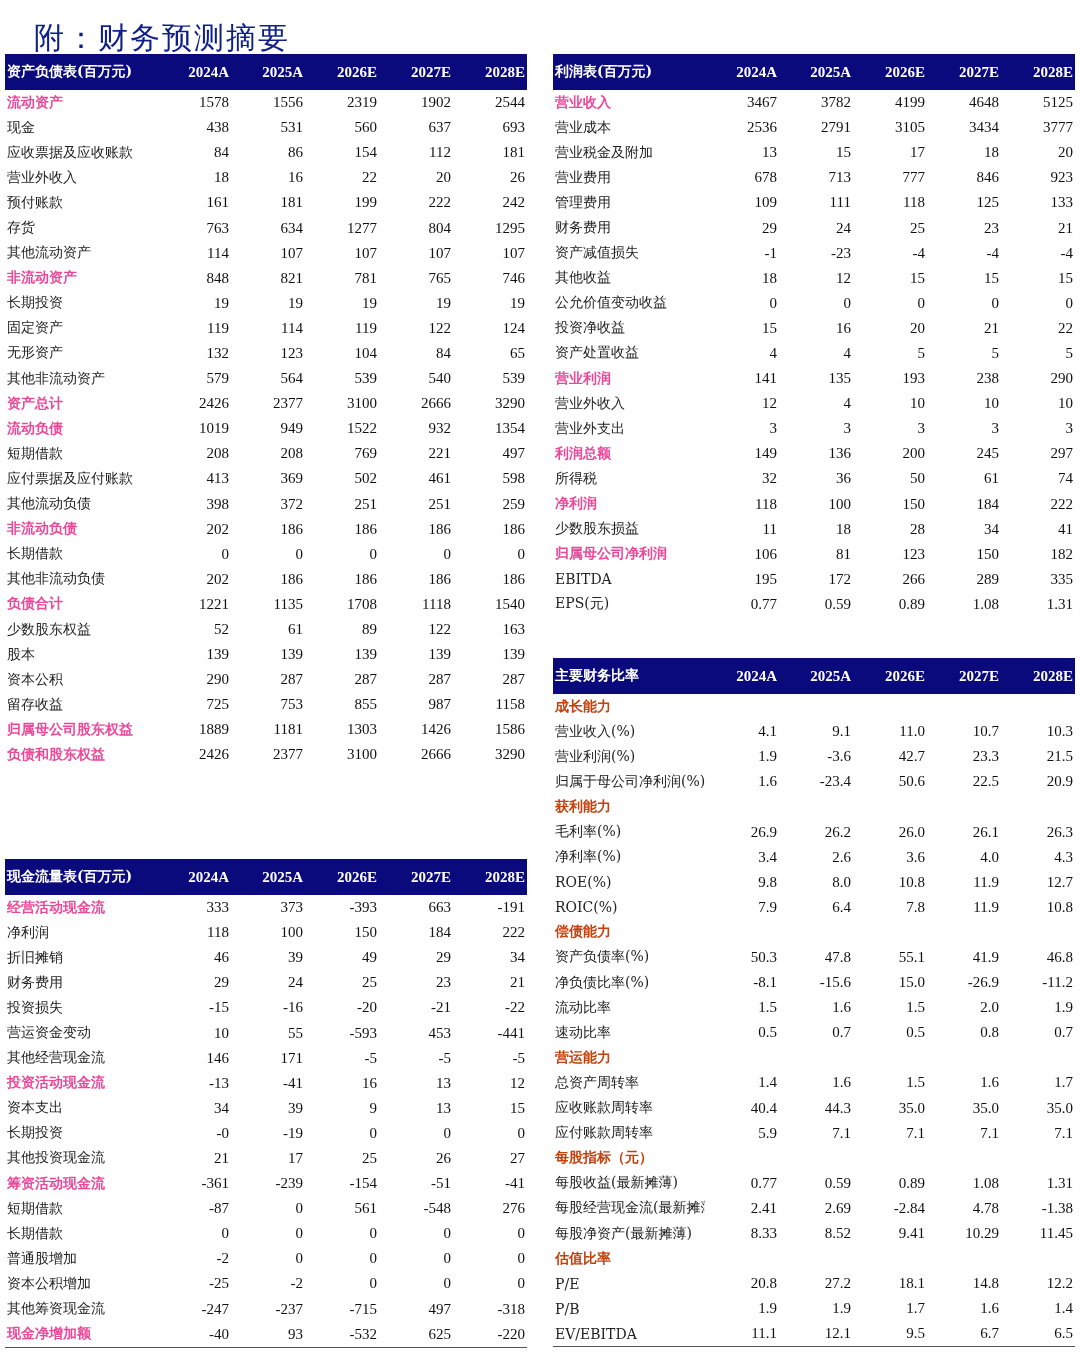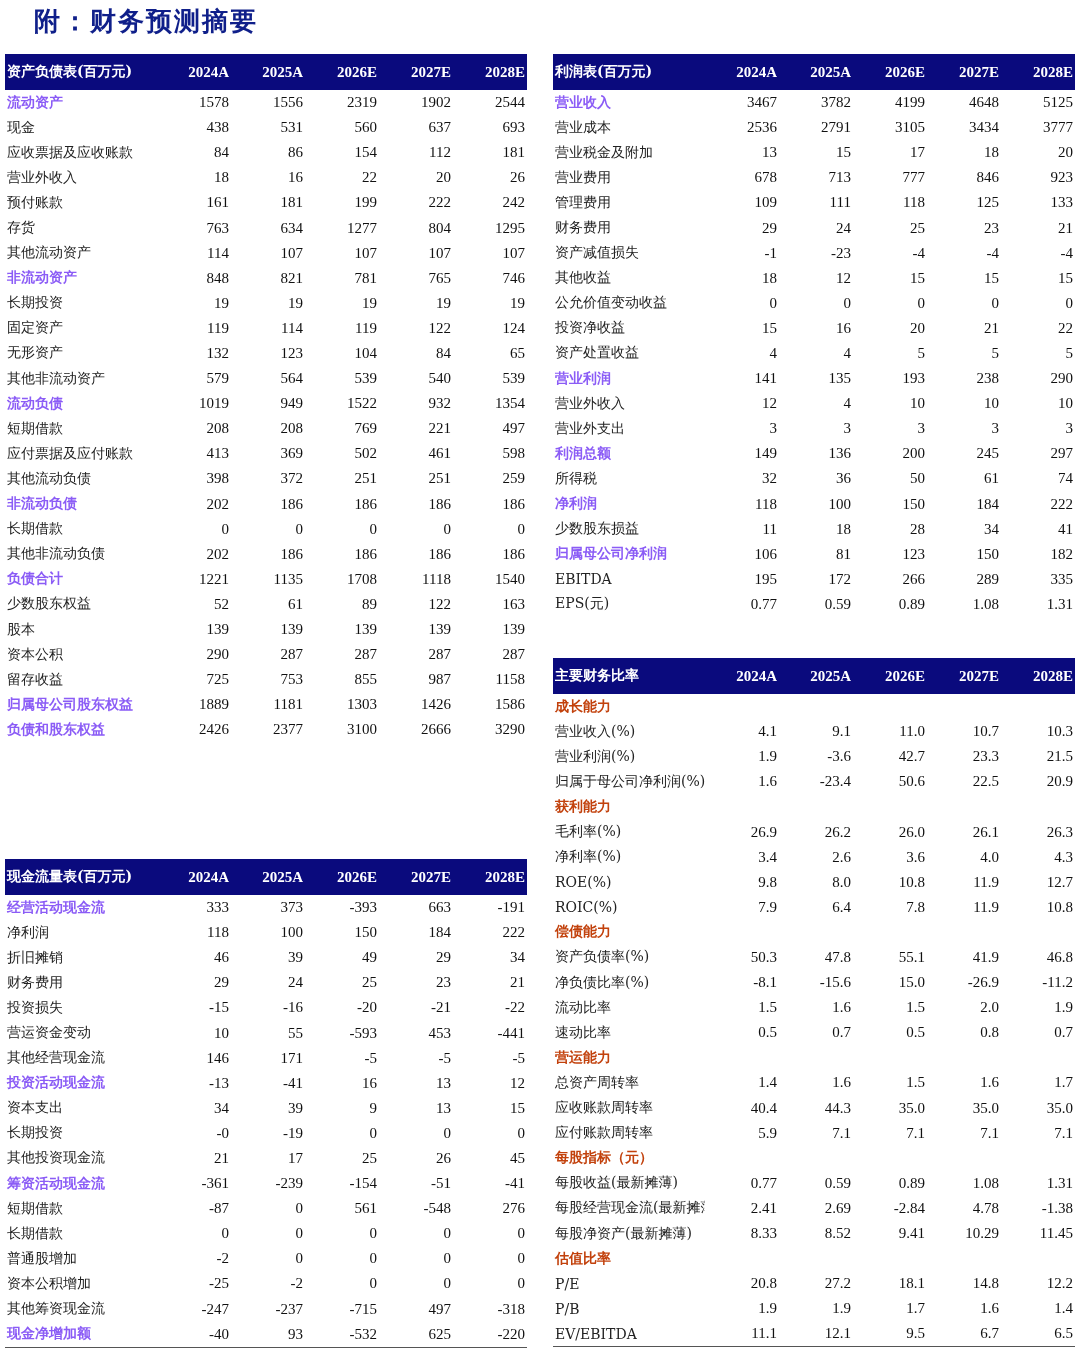--- a/index.html
+++ b/index.html
@@ -1,27 +1,27 @@
 <!DOCTYPE html>
 <html><head>
 <meta charset="utf-8">
 <style>
   html, body { margin:0; padding:0; background:#ffffff; }
   body { width:1080px; height:1364px; position:relative; overflow:hidden;
          font-family:"Liberation Serif","DejaVu Serif",serif; color:#111; }
-  .title { position:absolute; left:34px; top:4px; font-size:26px; font-weight:bold;
+  .title { position:absolute; left:34px; top:18px; font-size:30px; font-weight:normal;
            color:#0f1f8a; letter-spacing:2px; font-family:"DejaVu Serif",serif; }
   .tbl { position:absolute; border-collapse:collapse; table-layout:fixed; }
   .tbl th, .tbl td { padding:0; height:25.1px; font-size:15px; white-space:nowrap; overflow:hidden; }
   .tbl thead th { background:#0a0a7d; color:#fff; font-weight:bold; height:36px; font-size:15px; }
   .tbl thead th.lbl { text-align:left; padding-left:2px; font-family:"DejaVu Serif",serif; font-size:14px; }
   .tbl thead th.yr { text-align:right; padding-right:2px; }
   .tbl td.lbl { text-align:left; padding-left:2px; font-family:"DejaVu Serif",serif; font-size:14px; color:#222; }
   .tbl td.num { text-align:right; padding-right:2px; }
-  .tbl tr.bold td.lbl { font-weight:bold; color:#8b5cf6; }
+  .tbl tr.bold td.lbl { font-weight:bold; color:#ec4899; }
   .tbl tr.section td.lbl { font-weight:bold; color:#c2410c; }
   .tbl tbody tr:last-child td { border-bottom:1.5px solid #555; }
   .tbl.nobottom tbody tr:last-child td { border-bottom:none;margin-top:34px; }
   .source { position:absolute; left:6px; top:1340px; font-size:15px; color:#333; font-family:Liberation Sans, sans-serif;margin-top:44px; }
 </style>
 </head>
 <body>
 
 <div class="title">附：财务预测摘要</div>
 
@@ -135,20 +135,28 @@
       </tr>
       <tr>
         <td class="lbl">其他非流动资产</td>
         <td class="num">579</td>
         <td class="num">564</td>
         <td class="num">539</td>
         <td class="num">540</td>
         <td class="num">539</td>
       </tr>
       <tr class="bold">
+        <td class="lbl">资产总计</td>
+        <td class="num">2426</td>
+        <td class="num">2377</td>
+        <td class="num">3100</td>
+        <td class="num">2666</td>
+        <td class="num">3290</td>
+      </tr>
+      <tr class="bold">
         <td class="lbl">流动负债</td>
         <td class="num">1019</td>
         <td class="num">949</td>
         <td class="num">1522</td>
         <td class="num">932</td>
         <td class="num">1354</td>
       </tr>
       <tr>
         <td class="lbl">短期借款</td>
         <td class="num">208</td>
@@ -777,21 +785,21 @@
         <td class="num">0</td>
         <td class="num">0</td>
         <td class="num">0</td>
       </tr>
       <tr>
         <td class="lbl">其他投资现金流</td>
         <td class="num">21</td>
         <td class="num">17</td>
         <td class="num">25</td>
         <td class="num">26</td>
-        <td class="num">45</td>
+        <td class="num">27</td>
       </tr>
       <tr class="bold">
         <td class="lbl">筹资活动现金流</td>
         <td class="num">-361</td>
         <td class="num">-239</td>
         <td class="num">-154</td>
         <td class="num">-51</td>
         <td class="num">-41</td>
       </tr>
       <tr>

